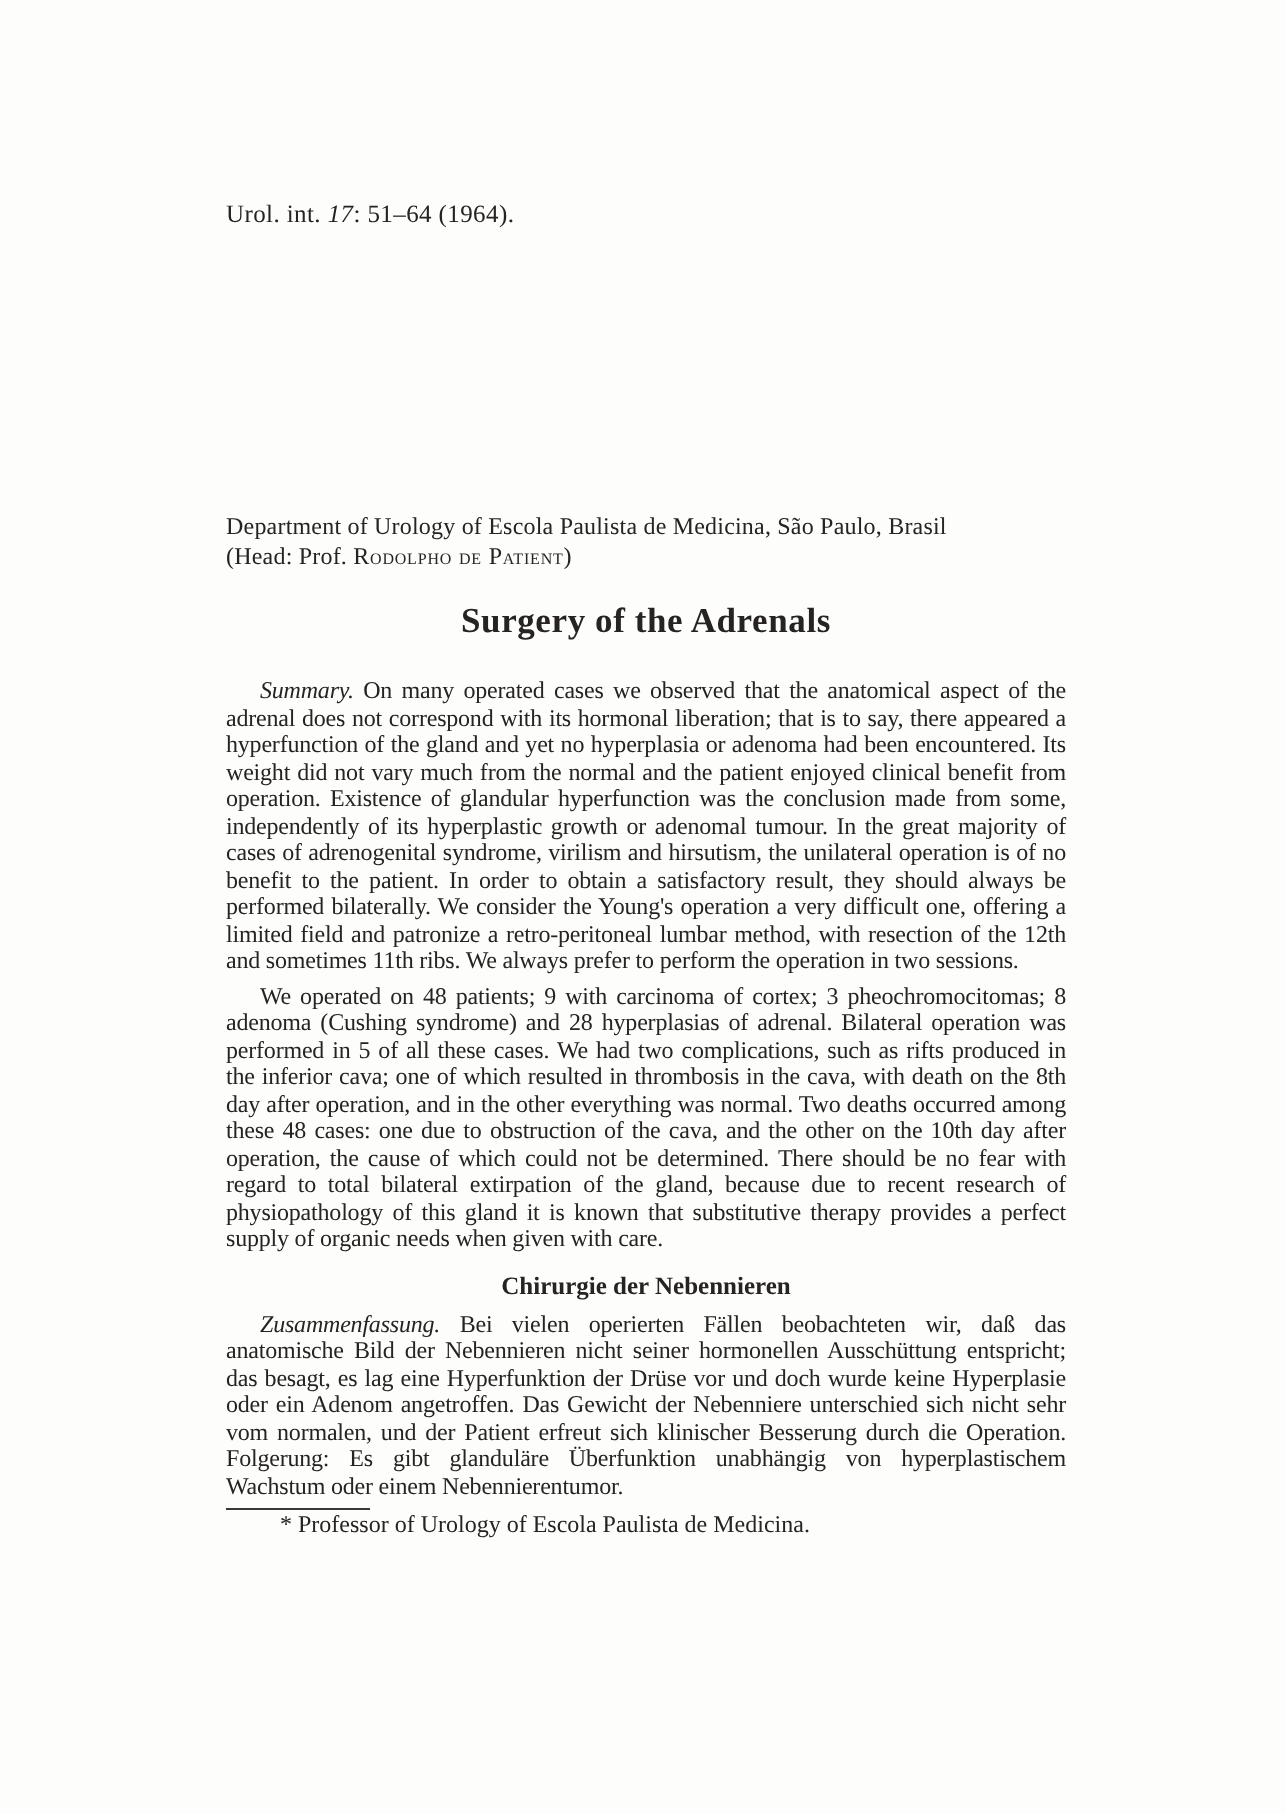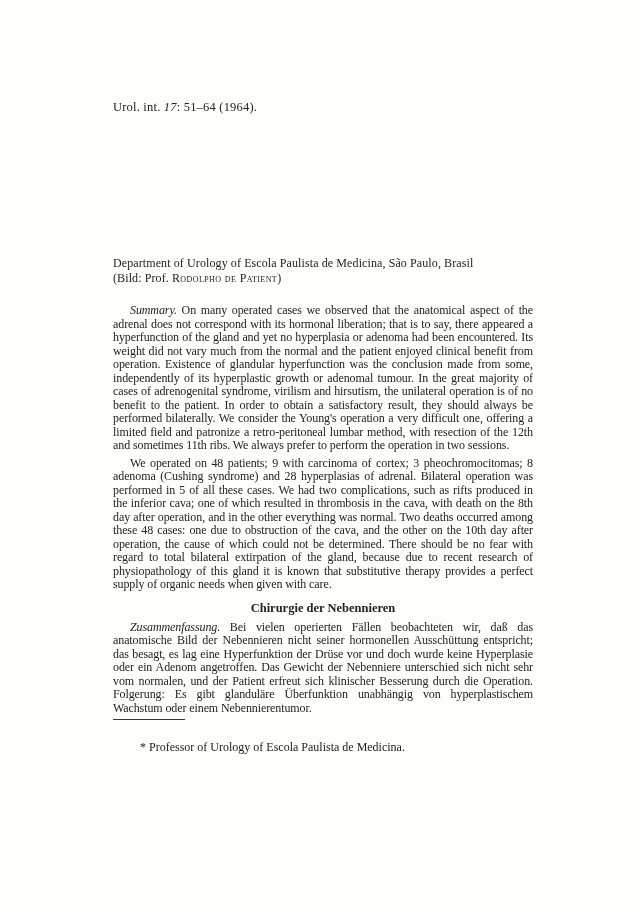--- a/index.html
+++ b/index.html
@@ -66,39 +66,40 @@
     line-height: 16px;
   }
   .abstract-de { margin-top: 5px; }
   .footnote-rule {
     margin-top: 4px;
     width: 72px;
     border-top: 1px solid #3a3733;
     height: 0;
   }
   .footnote {
-    margin-top: 20px;
+    margin-top: 0;
     font-size: 12px;
     line-height: 14px;
     text-indent: 27px;
     text-align: left;
   }
 </style>
 </head>
 <body>
 
 <div class="page">
 
   <div class="journal-ref"><span>Urol. int. </span><span class="vol">17</span><span>: 51–64 (1964).</span></div>
 
   <div class="affiliation">
     <div>Department of Urology of Escola Paulista de Medicina, São Paulo, Brasil</div>
-    <div><span>(Bild: Prof. </span><span class="smallcaps">Rodolpho de Patient</span><span>)</span></div>
+    <div><span>(Head: Prof. </span><span class="smallcaps">Rodolpho de Patient</span><span>)</span></div>
   </div>
 
+  <div class="title">Surgery of the Adrenals</div>
 
 
   <div class="abstract-en body-text">
     <p><span class="ital">Summary.</span>
       <span>On many operated cases we observed that the anatomical aspect of the adrenal does not correspond with its hormonal liberation; that is to say, there appeared a hyperfunction of the gland and yet no hyperplasia or adenoma had been encountered. Its weight did not vary much from the normal and the patient enjoyed clinical benefit from operation. Existence of glandular hyperfunction was the conclusion made from some, independently of its hyperplastic growth or adenomal tumour. In the great majority of cases of adrenogenital syndrome, virilism and hirsutism, the unilateral operation is of no benefit to the patient. In order to obtain a satisfactory result, they should always be performed bilaterally. We consider the Young's operation a very difficult one, offering a limited field and patronize a retro-peritoneal lumbar method, with resection of the 12th and sometimes 11th ribs. We always prefer to perform the operation in two sessions.</span></p>
     <p>We operated on 48 patients; 9 with carcinoma of cortex; 3 pheochromocitomas; 8 adenoma (Cushing syndrome) and 28 hyperplasias of adrenal. Bilateral operation was performed in 5 of all these cases. We had two complications, such as rifts produced in the inferior cava; one of which resulted in thrombosis in the cava, with death on the 8th day after operation, and in the other everything was normal. Two deaths occurred among these 48 cases: one due to obstruction of the cava, and the other on the 10th day after operation, the cause of which could not be determined. There should be no fear with regard to total bilateral extirpation of the gland, because due to recent research of physiopathology of this gland it is known that substitutive therapy provides a perfect supply of organic needs when given with care.</p>
   </div>
 
   <div class="de-heading">Chirurgie der Nebennieren</div>
 

